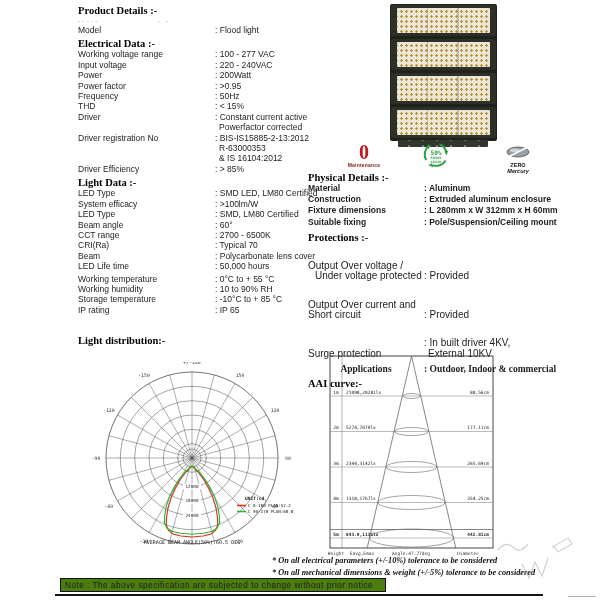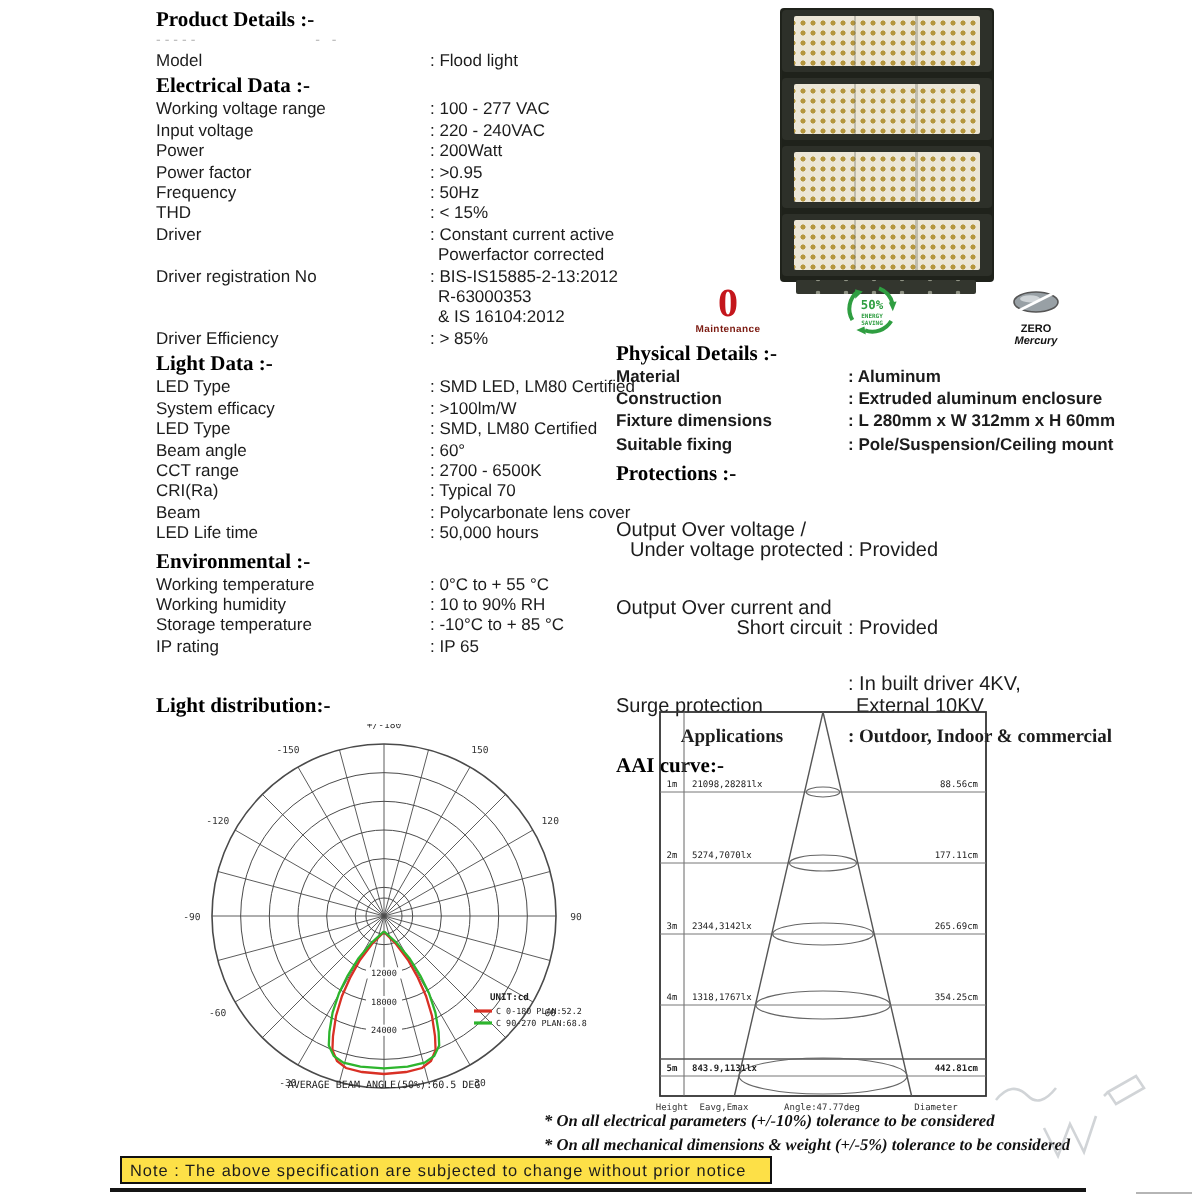--- a/index.html
+++ b/index.html
@@ -16,21 +16,21 @@
   .rows{margin-bottom:2px;}
   .spec-row{display:flex;font-size:8.5px;line-height:10.4px;}
   .col-right .spec-row{line-height:11.2px;font-weight:bold;}
   .spec-label{width:137px;flex-shrink:0;}
   .col-right .spec-label{width:116px;}
   .spec-vals div.cont{padding-left:4px;} .mt3{margin-top:3px;} .mt4{margin-top:4px;} .mt5{margin-top:20px;}
   
   .prot-row{display:flex;font-size:10px;line-height:10.4px;margin-top:18px;align-items:flex-end;}
   .prot-lines{width:116px;flex-shrink:0;}
   .prot-lines .ind{padding-left:7px;}
-  .prot-lines .ralign{text-align:right;padding-right:3px;}
+  .prot-lines .ralign{padding-right:3px;}
   .prot-row.top{align-items:flex-end;}
   .apps-row{display:flex;margin-top:5px;font-family:"Liberation Serif",serif;
             font-size:9.5px;font-weight:bold;text-align:center;}
   .apps-row .spec-label{width:116px;}
   
   .lamp{position:absolute;left:390px;top:4px;width:107px;height:137px;background:#1f221b;
         border-radius:2px;padding:1px;box-sizing:border-box;}
   .module{height:31px;margin-bottom:3px;background:#2d3029;border-radius:2px;
           padding:3px 6px;box-sizing:border-box;}
   .module:last-child{margin-bottom:0;}
@@ -49,21 +49,21 @@
   .maint-label{font-size:5px;font-weight:bold;color:#7c1b12;letter-spacing:.2px;}
   .badge-energy{left:419px;top:141px;width:34px;}
   .badge-mercury{left:496px;top:144px;width:44px;}
   .merc-word1{font-size:5.5px;font-weight:800;color:#111;line-height:6px;}
   .merc-word2{font-size:5.5px;font-weight:bold;font-style:italic;color:#111;line-height:6px;}
   
   .tol-note{position:absolute;font-family:"Liberation Serif",serif;font-weight:bold;
             font-size:8.3px;color:#111;white-space:nowrap;font-style:italic;}
   .note-box{position:absolute;left:60px;top:578px;width:326px;border:1.3px solid #111;
             font-size:8.2px;letter-spacing:.5px;padding:1.5px 4px;white-space:nowrap;
-            background:#fde047;box-sizing:border-box;}
+            background:#4d7c0f;box-sizing:border-box;}
   .bottom-line{position:absolute;left:55px;top:594px;width:488px;height:2.4px;background:#151515;}
   .bottom-dash{position:absolute;left:568px;top:596px;width:28px;height:1.3px;background:#b5b5b5;}
   svg text{font-family:"DejaVu Sans Mono",monospace;}
 </style>
 </head>
 <body>
 
 <div>
 
   <div class="col-left">
@@ -186,21 +186,20 @@
           </div>
         </div>
         <div class="spec-row">
           <span class="spec-label">LED Life time</span>
           <div class="spec-vals">
             <div>: 50,000 hours</div>
           </div>
         </div>
       </div>
 
-    <h3 class="mt4">Environmental :-</h3>
     <div class="rows">
         <div class="spec-row">
           <span class="spec-label">Working temperature</span>
           <div class="spec-vals">
             <div>: 0°C to + 55 °C</div>
           </div>
         </div>
         <div class="spec-row">
           <span class="spec-label">Working humidity</span>
           <div class="spec-vals">

